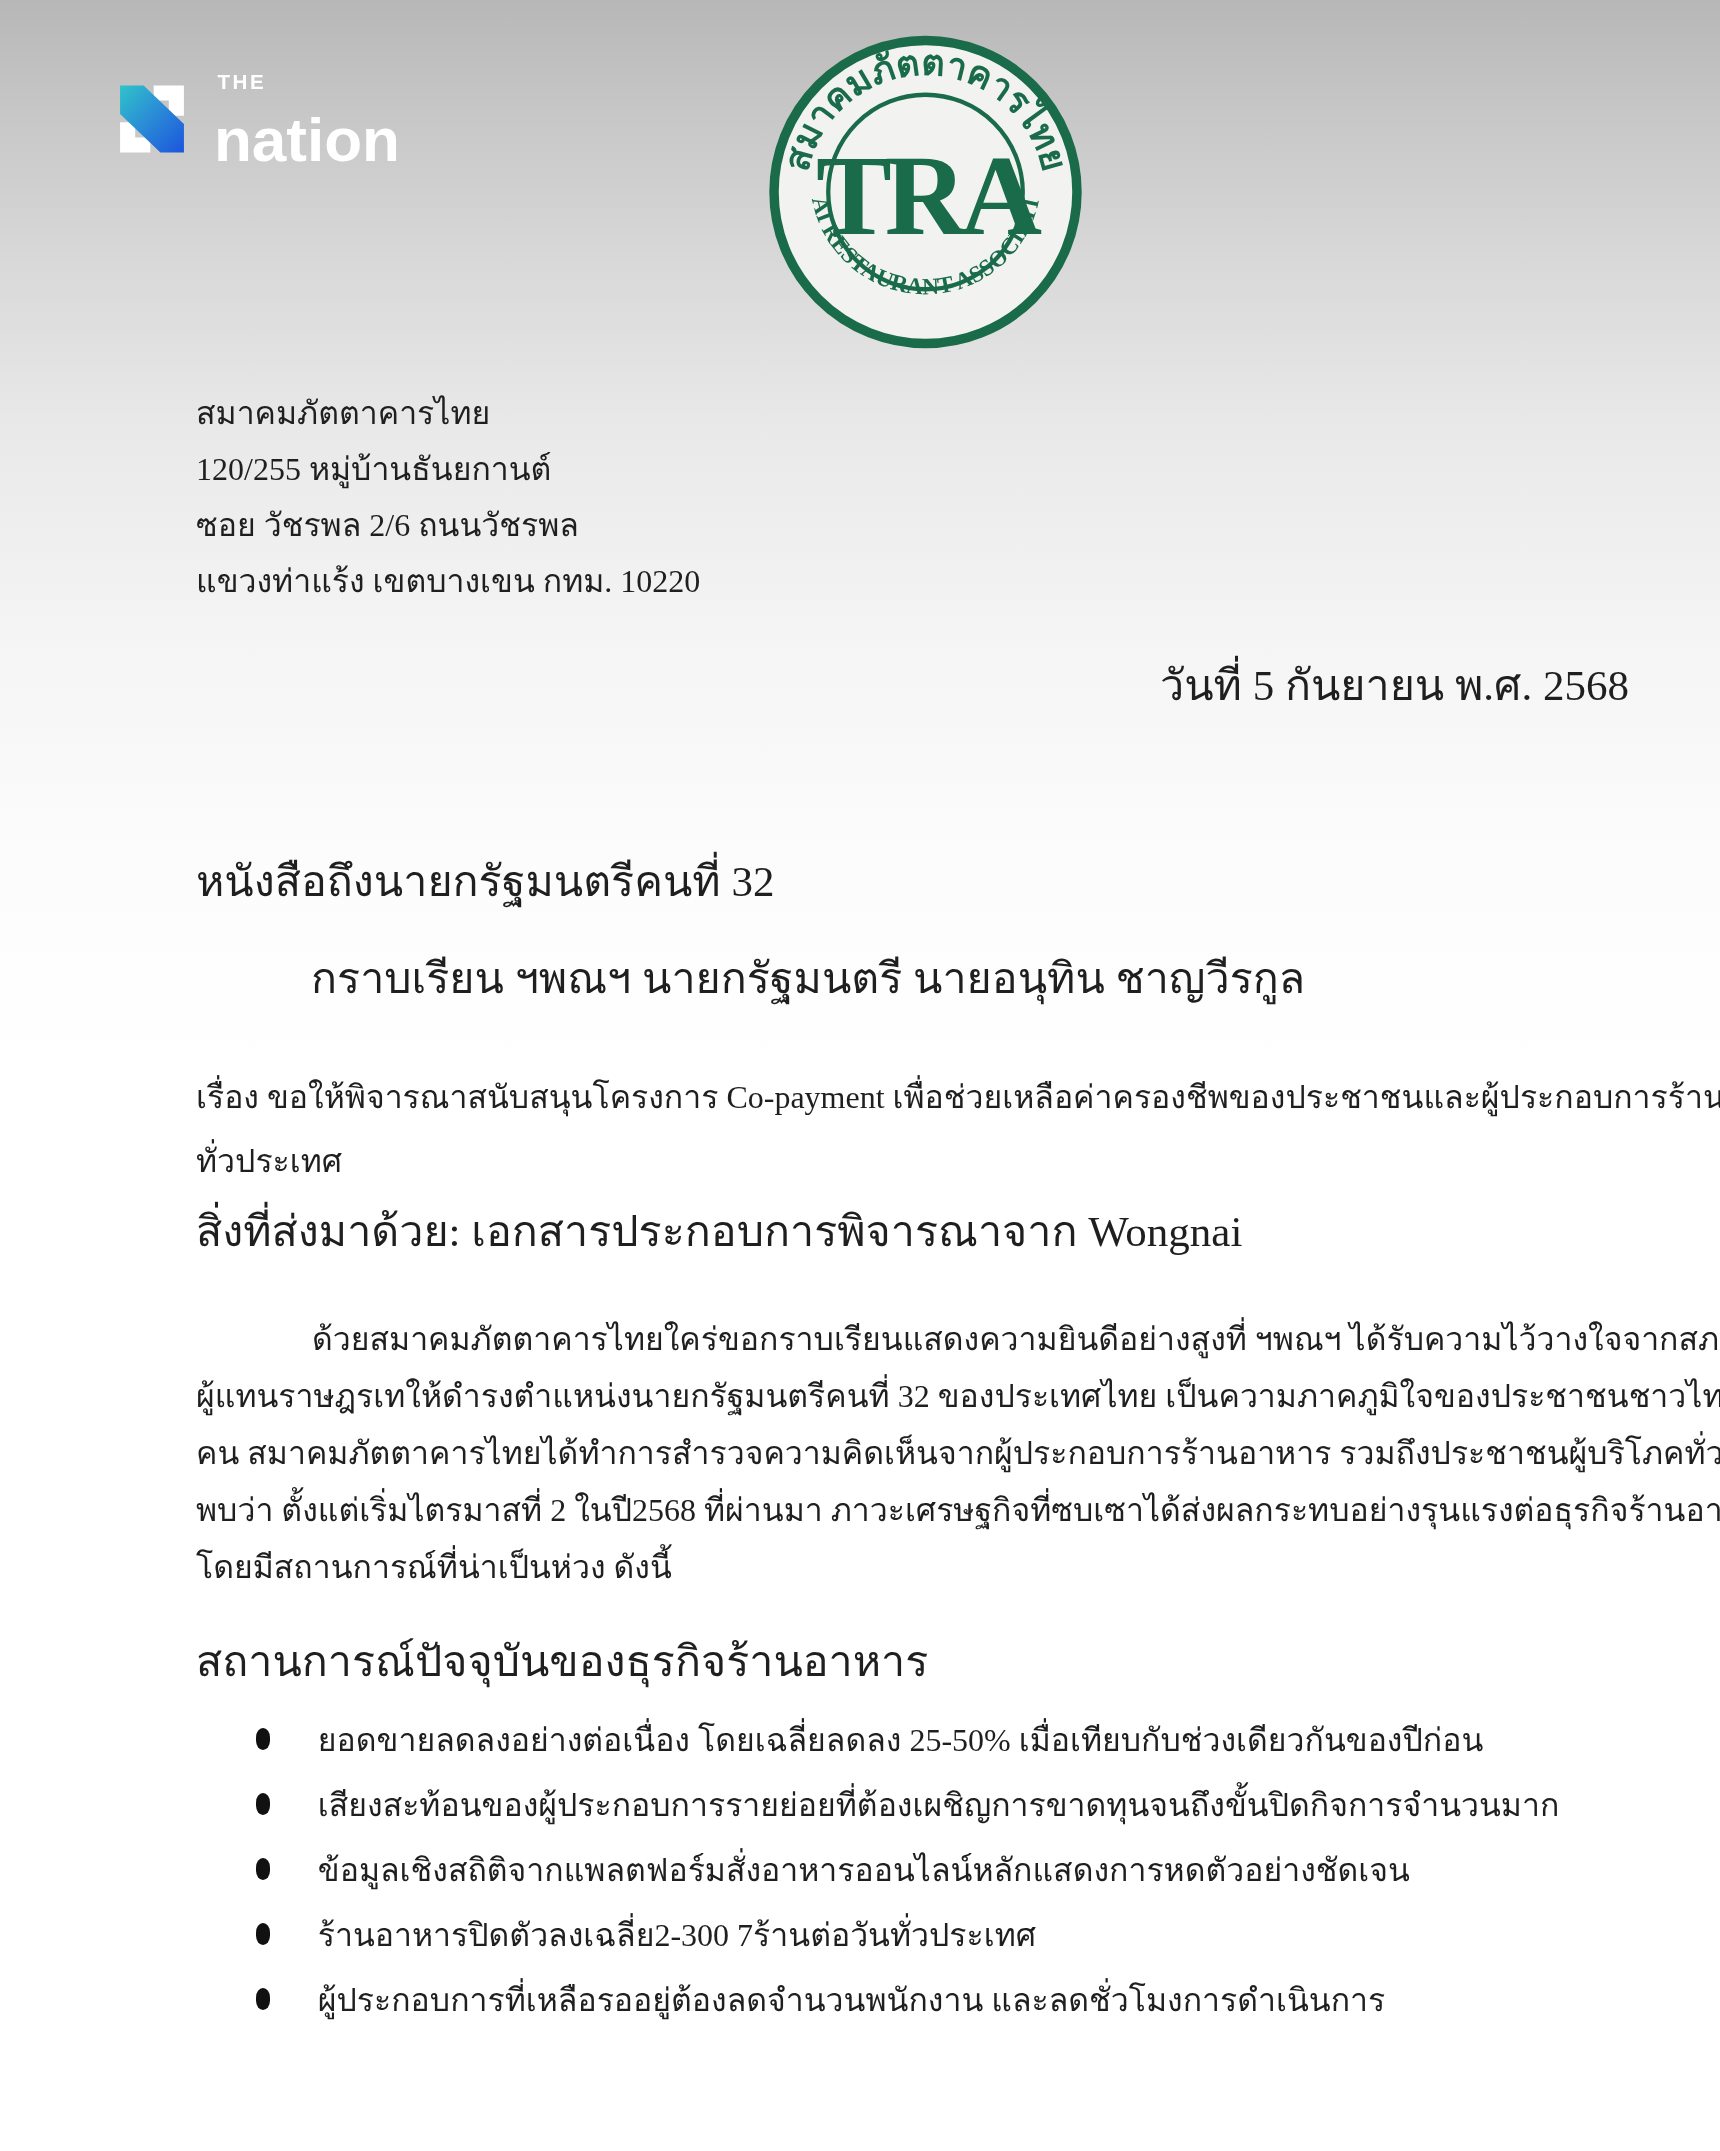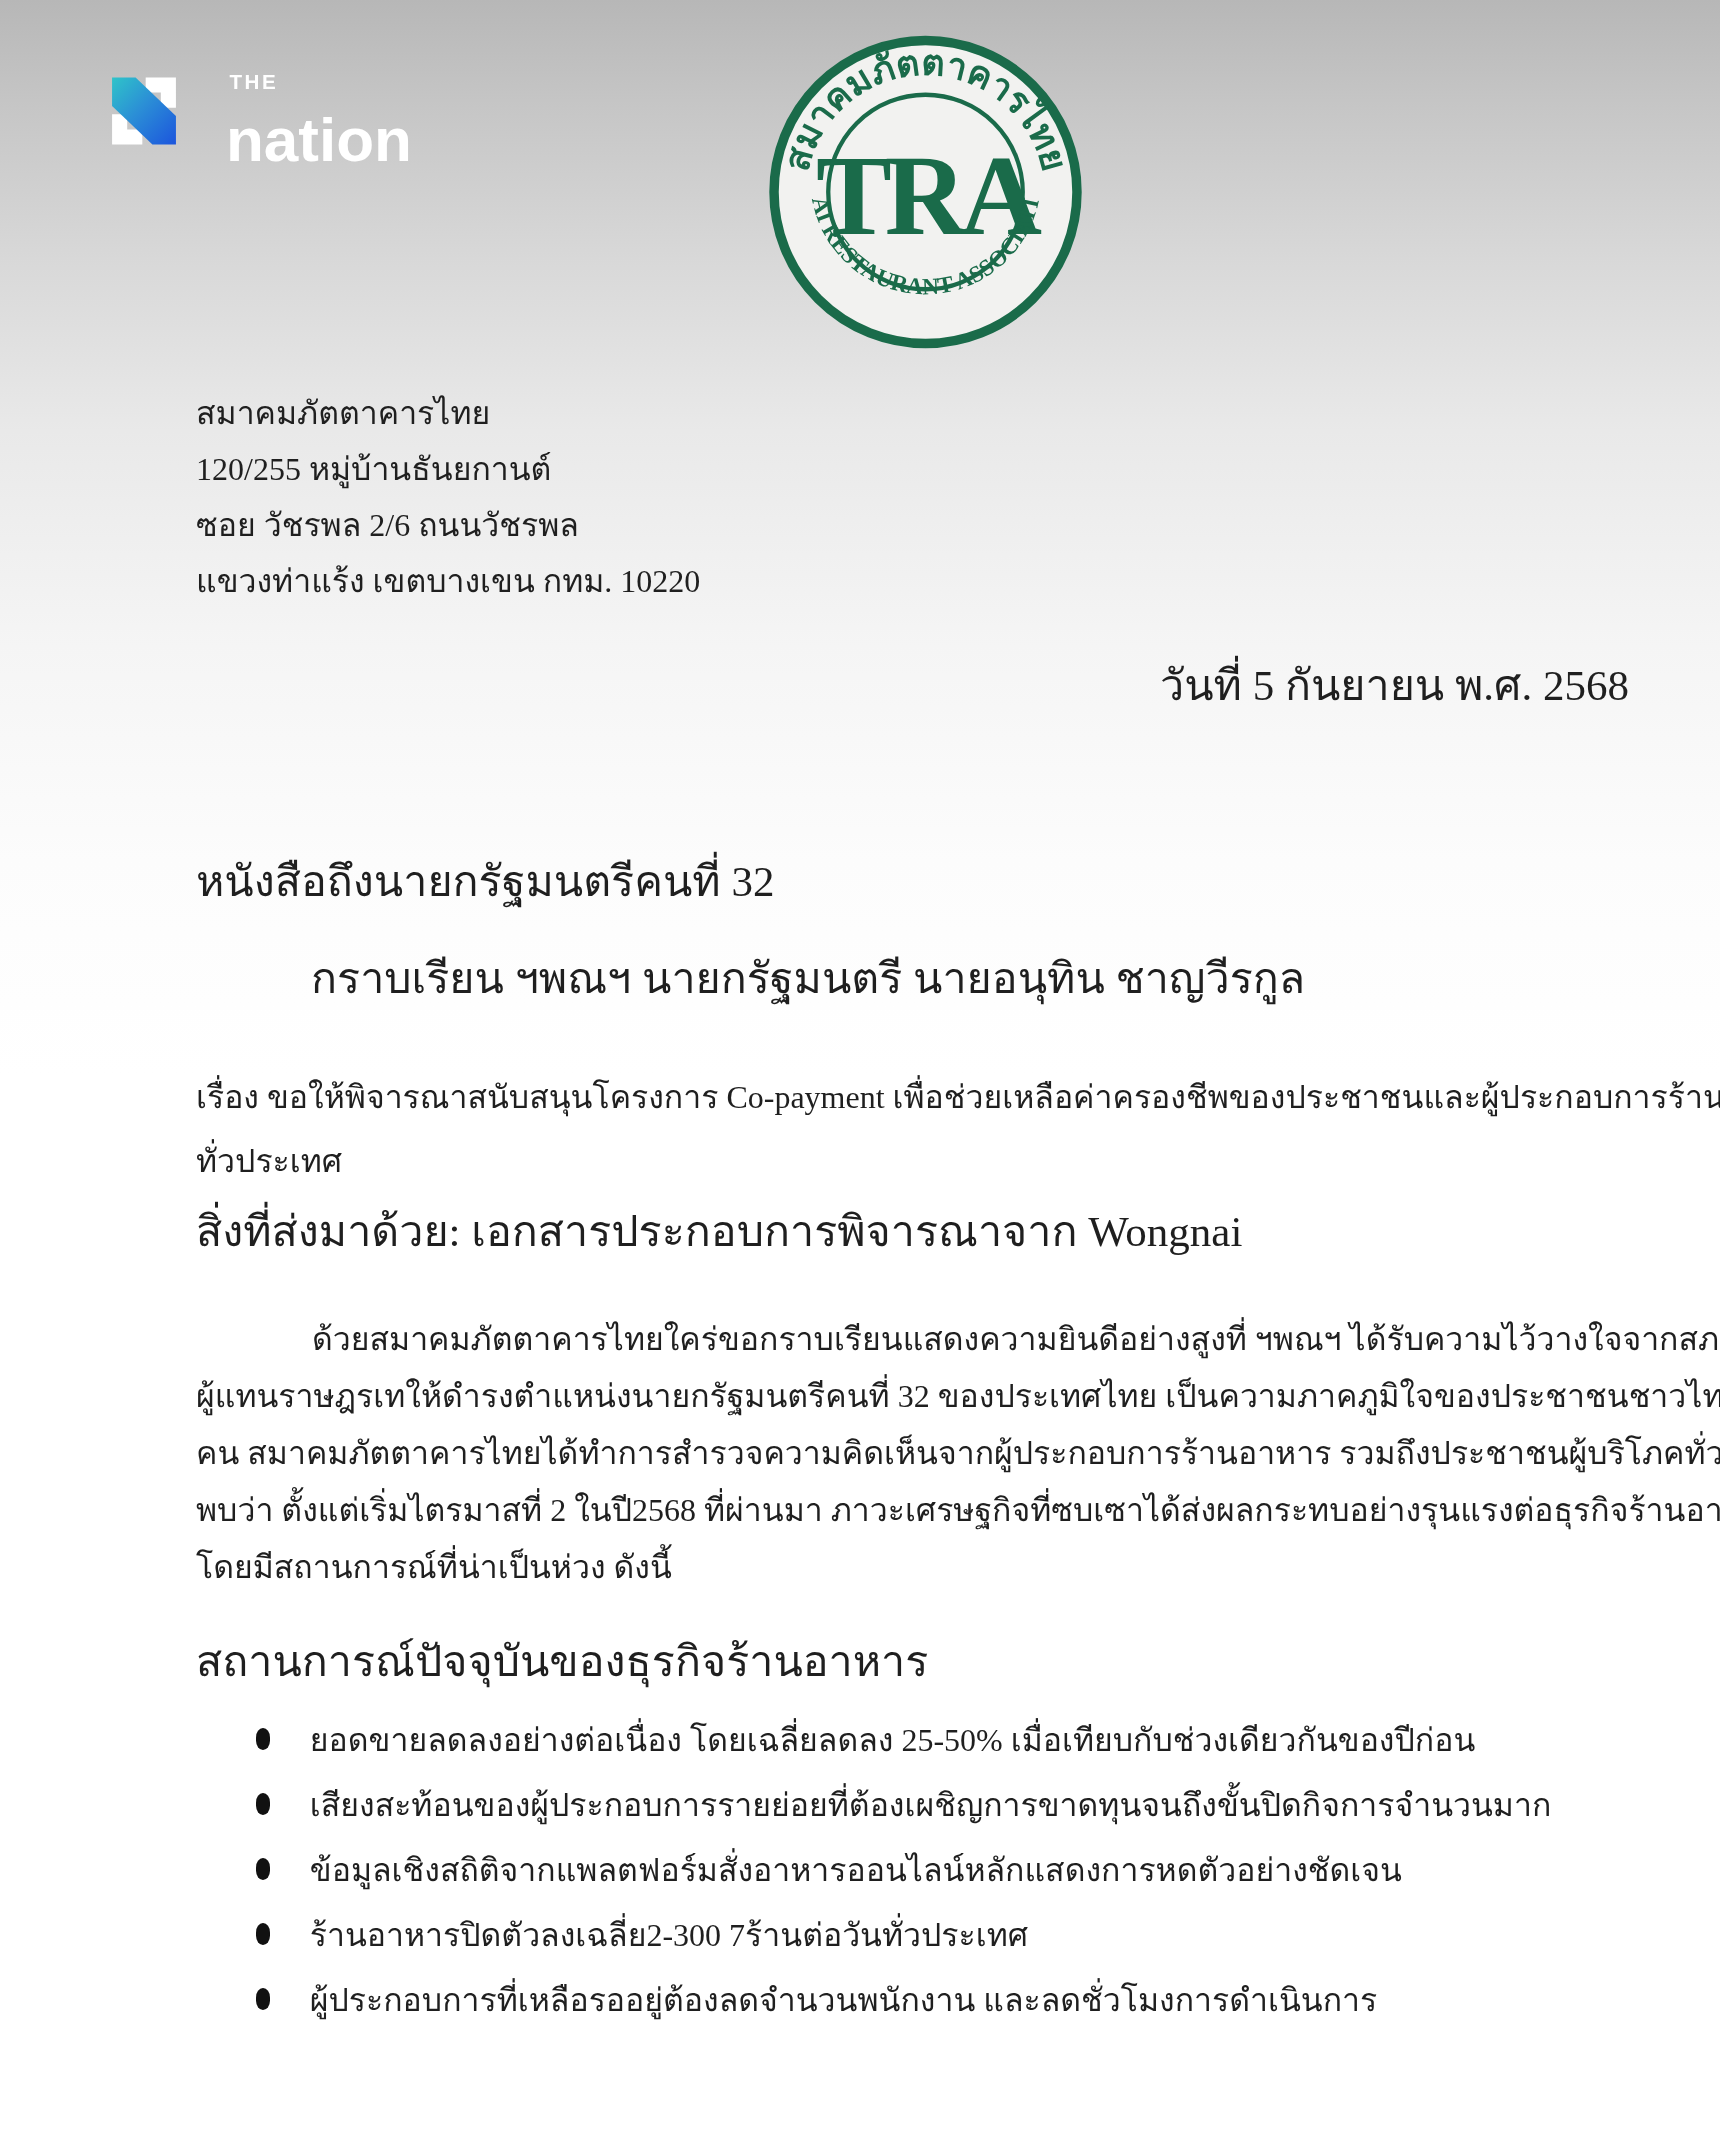--- a/index.html
+++ b/index.html
@@ -11,24 +11,24 @@
     color: #1f1f1f;
     background: linear-gradient(180deg,
       #b7b7b7 0%, #c6c6c6 5%, #d8d8d8 12%,
       #e9e9e9 20%, #f5f5f5 30%, #fcfcfc 40%,
       #ffffff 50%, #ffffff 100%);
   }
 
   
   .nation-logo {
     position: absolute;
-    left: 102px; top: 67px;
+    left: 110px; top: 67px;
     display: flex;
-    align-items: flex-start;
-    gap: 40px;
+    align-items: center;
+    gap: 20px;
   }
   .nation-mark { width: 84px; height: 88px; display: block; }
   .nation-wordmark { display: flex; flex-direction: column; padding-top: 5.2px; }
   .nation-the {
     font-family: "Liberation Sans", sans-serif;
     font-weight: bold;
     font-size: 20.6px;
     letter-spacing: 2.6px;
     color: #ffffff;
     line-height: 1;
@@ -105,21 +105,21 @@
   }
   .bullet-marker {
     display: inline-block;
     width: 13.8px; height: 22.4px;
     background: #111111;
     border-radius: 50% / 42%;
     margin-top: 6.9px;
     margin-right: 40px;
     flex: 0 0 auto;
   }
-  .bullet-text { font-size: 32px; line-height: 38px; white-space: nowrap; }
+  .bullet-text { font-size: 32px; line-height: 38px; white-space: nowrap; margin-left: 8px; }
 </style>
 </head>
 <body>
 
 <div class="nation-logo">
   <svg class="nation-mark" viewBox="0 0 100 100" xmlns="http://www.w3.org/2000/svg">
     <defs>
       <linearGradient id="nGrad" x1="0%" y1="0%" x2="100%" y2="100%">
         <stop offset="0%" stop-color="#2fc4c9"></stop>
         <stop offset="45%" stop-color="#2b8fd6"></stop>

